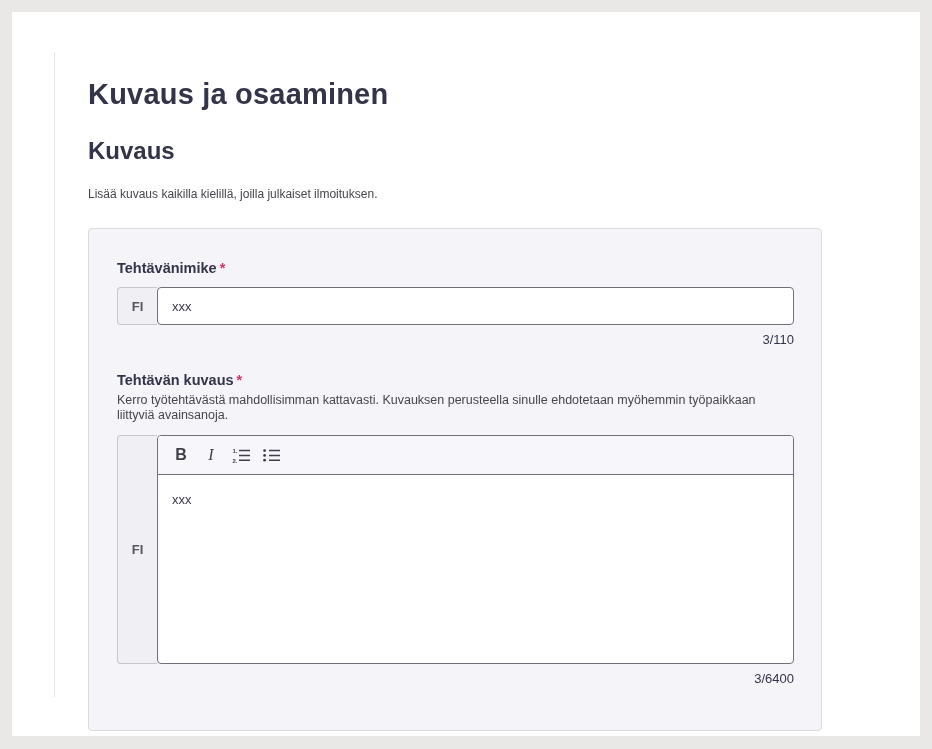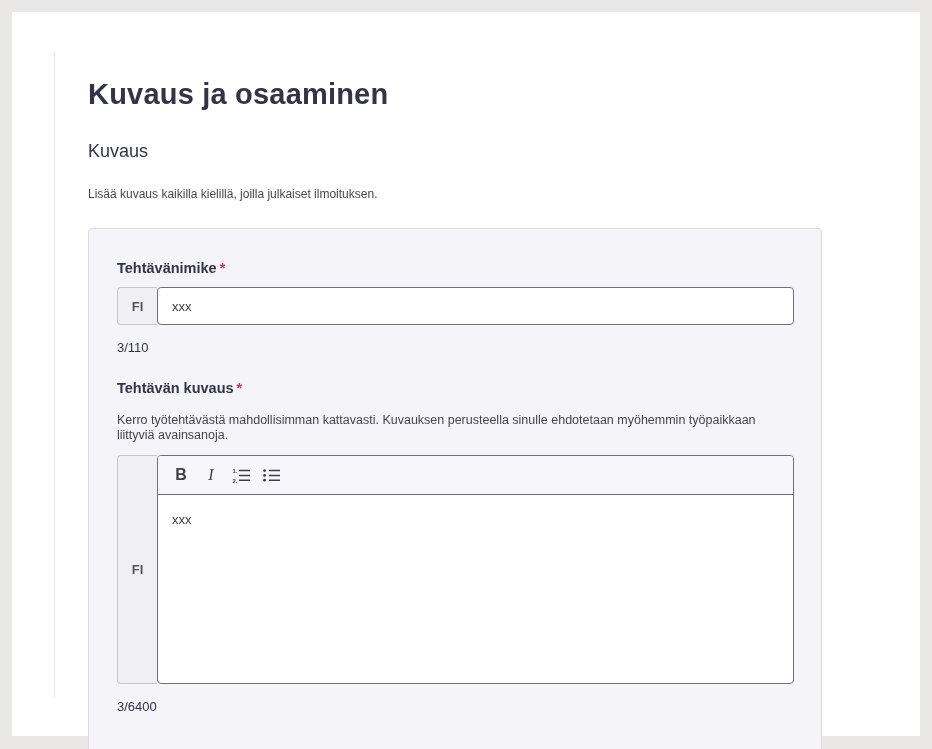--- a/index.html
+++ b/index.html
@@ -29,23 +29,23 @@
   }
   h1.page-title {
     font-size: 29px;
     line-height: 35px;
     font-weight: 700;
     color: #333349;
     letter-spacing: 0.2px;
   }
   h2.section-title {
     margin-top: 28px;
-    font-size: 18px;
+    font-size: 24px;
     line-height: 22px;
-    font-weight: 400;
+    font-weight: 700;
     color: #333349;
   }
   p.section-desc {
     margin-top: 24px;
     font-size: 12px;
     line-height: 16px;
     color: #45454e;
   }
   .panel {
     margin-top: 26px;
@@ -60,21 +60,21 @@
     line-height: 18px;
     font-weight: 700;
     color: #333349;
   }
   .required {
     color: #d2316c;
     font-weight: 700;
     margin-left: 3px;
   }
   .helper-text {
-    margin-top: 16px;
+    margin-top: 4px;
     font-size: 12.5px;
     line-height: 15px;
     color: #45454e;
   }
   .input-row {
     margin-top: 10px;
     display: flex;
     align-items: stretch;
   }
   .lang-cell {
@@ -98,24 +98,25 @@
     border: 1px solid #716f7a;
     border-radius: 4px;
     padding: 0 14px;
     font-size: 13px;
     color: #3c3c48;
     font-family: "Liberation Sans", sans-serif;
     outline: none;
     min-width: 0;
   }
   .counter {
-    margin-top: 15px;
+    margin-top: 7px;
     font-size: 13px;
     line-height: 15px;
     color: #333349;
+    text-align: right;
   }
   .field-2 { margin-top: 24px; }
   .editor-row {
     margin-top: 12px;
     display: flex;
     align-items: stretch;
   }
   .editor-box {
     flex: 1 1 auto;
     border: 1px solid #716f7a;

